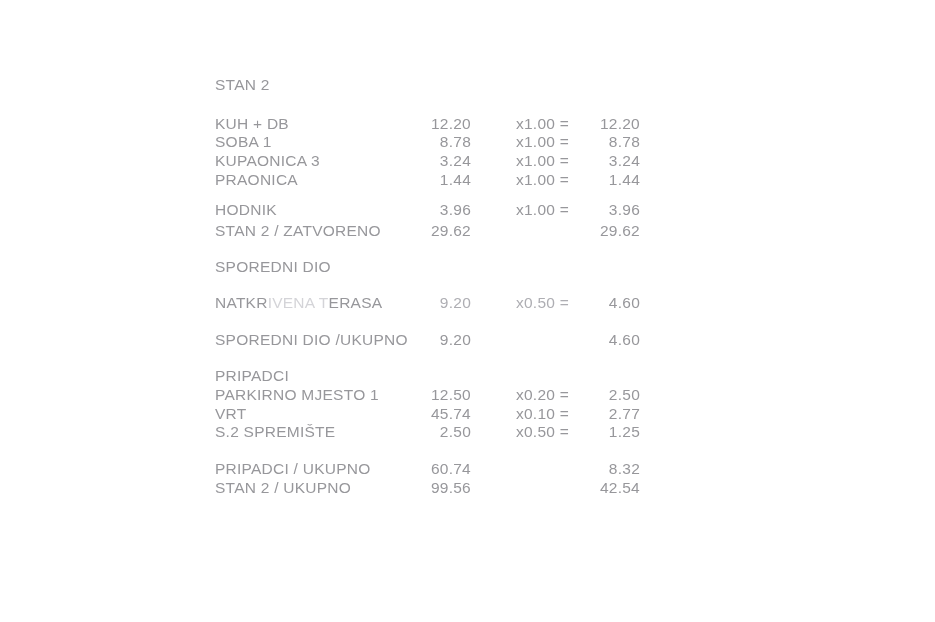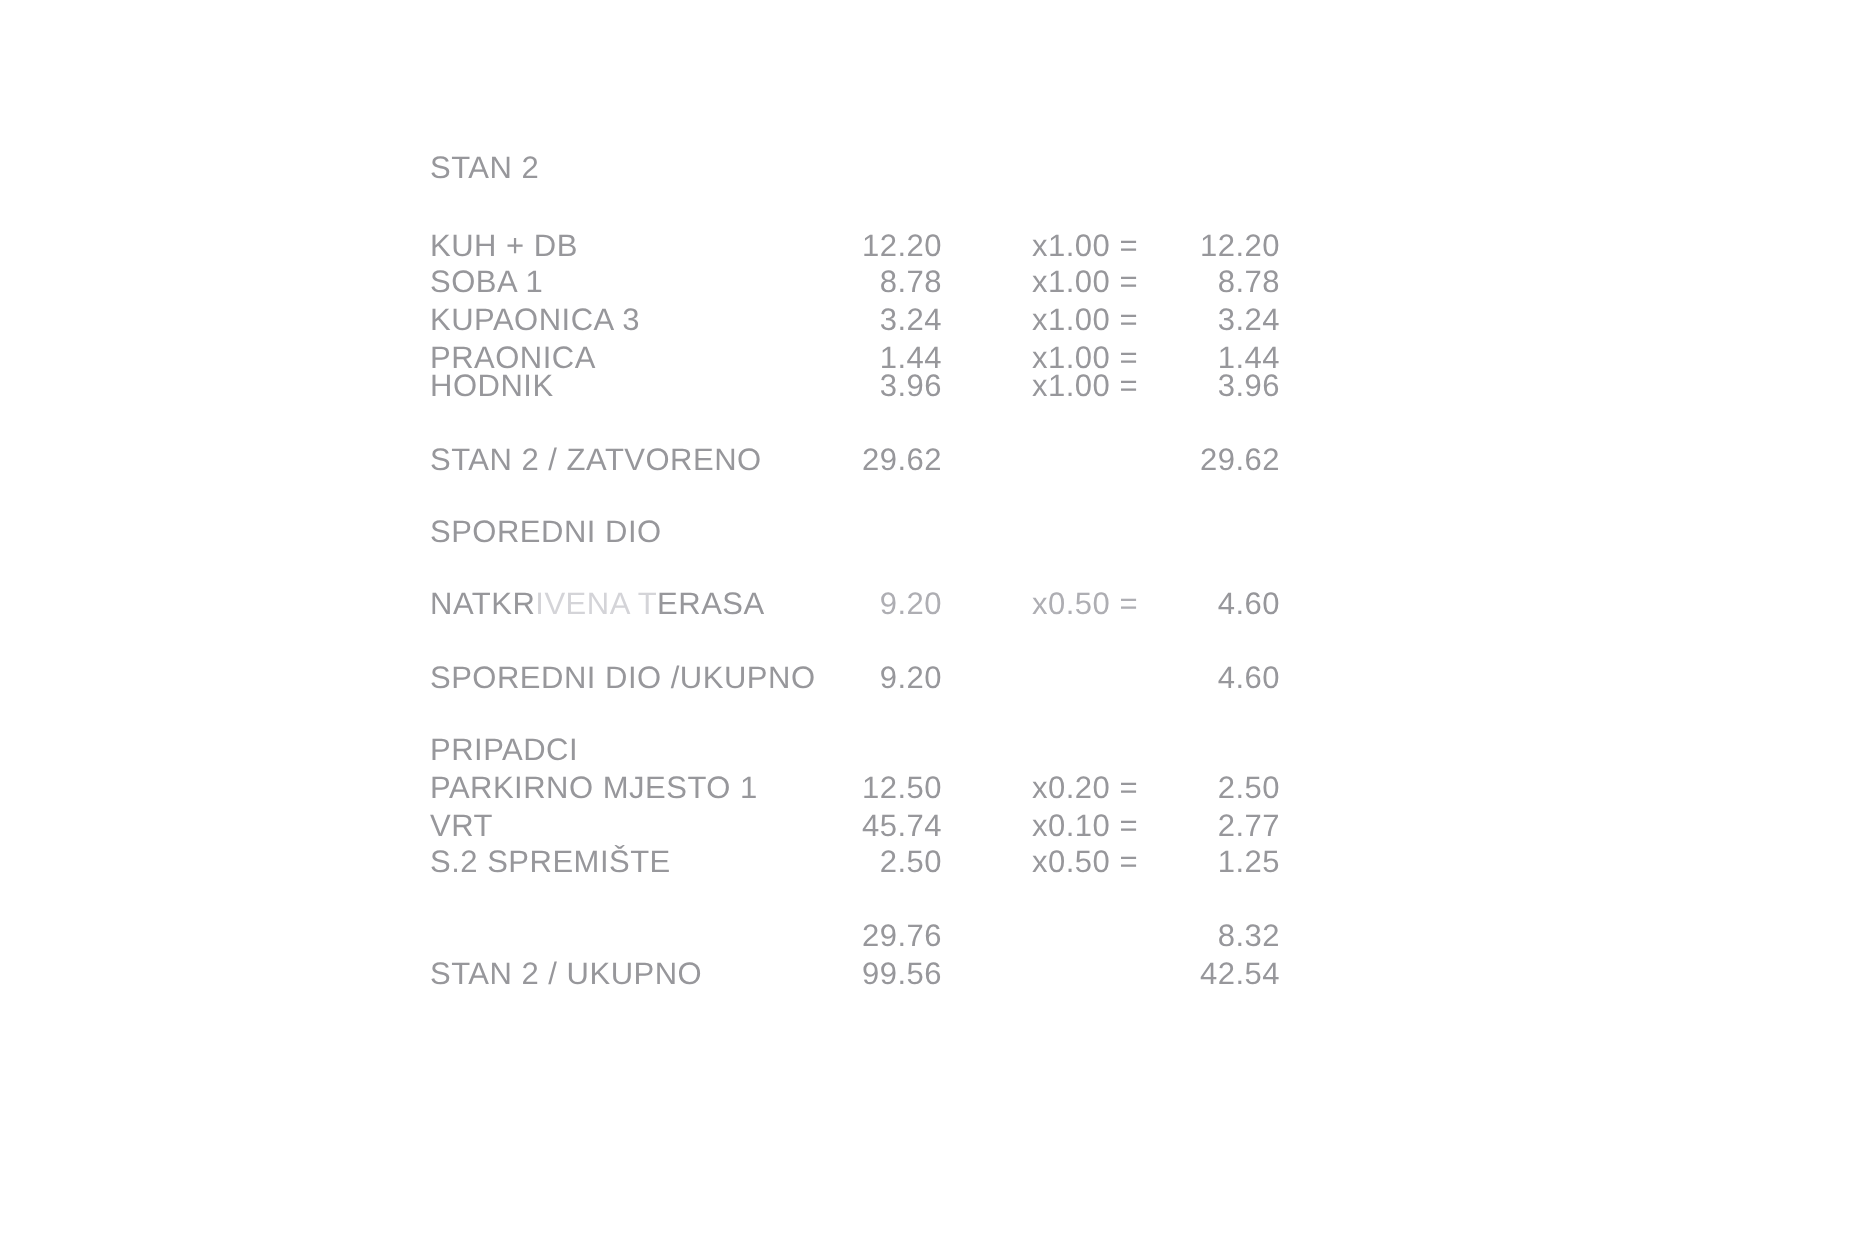--- a/index.html
+++ b/index.html
@@ -56,21 +56,21 @@
     <span class="cell c-result">3.24</span>
   </div>
 
   <div class="row" style="top:170px">
     <span class="cell c-label">PRAONICA</span>
     <span class="cell c-area">1.44</span>
     <span class="cell c-coef">x1.00 =</span>
     <span class="cell c-result">1.44</span>
   </div>
 
-  <div class="row" style="top:184px">
+  <div class="row" style="top:200px">
     <span class="cell c-label">HODNIK</span>
     <span class="cell c-area">3.96</span>
     <span class="cell c-coef">x1.00 =</span>
     <span class="cell c-result">3.96</span>
   </div>
 
   <div class="row" style="top:221px">
     <span class="cell c-label">STAN 2 / ZATVORENO</span>
     <span class="cell c-area">29.62</span>
     <span class="cell c-result">29.62</span>
@@ -112,21 +112,22 @@
   </div>
 
   <div class="row" style="top:422px">
     <span class="cell c-label">S.2 SPREMIŠTE</span>
     <span class="cell c-area">2.50</span>
     <span class="cell c-coef">x0.50 =</span>
     <span class="cell c-result">1.25</span>
   </div>
 
   <div class="row" style="top:459px">
-    <span class="cell c-area">29.76</span>
+    <span class="cell c-label">PRIPADCI / UKUPNO</span>
+    <span class="cell c-area">60.74</span>
     <span class="cell c-result">8.32</span>
   </div>
 
   <div class="row" style="top:478px">
     <span class="cell c-label">STAN 2 / UKUPNO</span>
     <span class="cell c-area">99.56</span>
     <span class="cell c-result">42.54</span>
   </div>
 
 </div>

